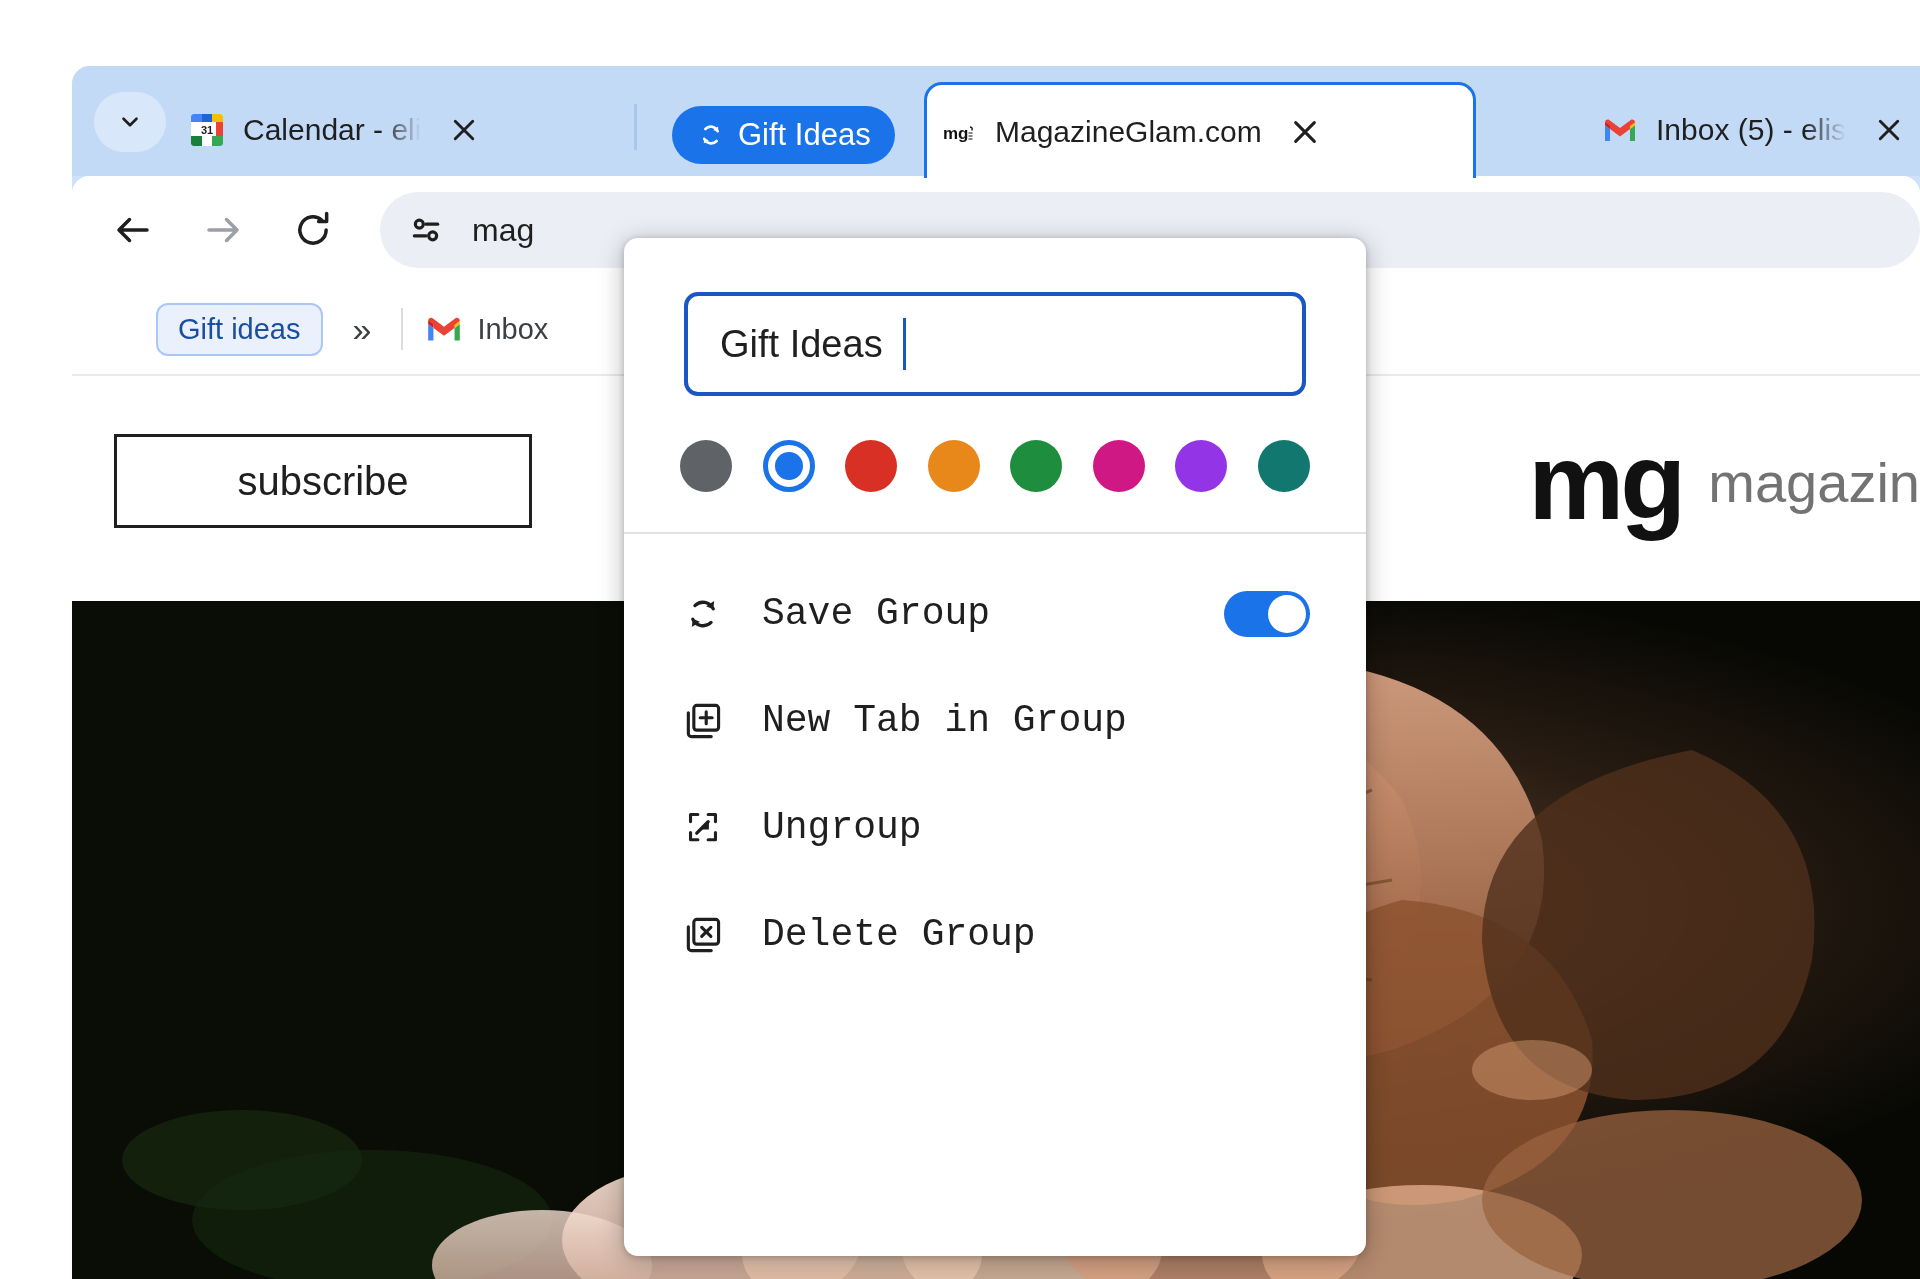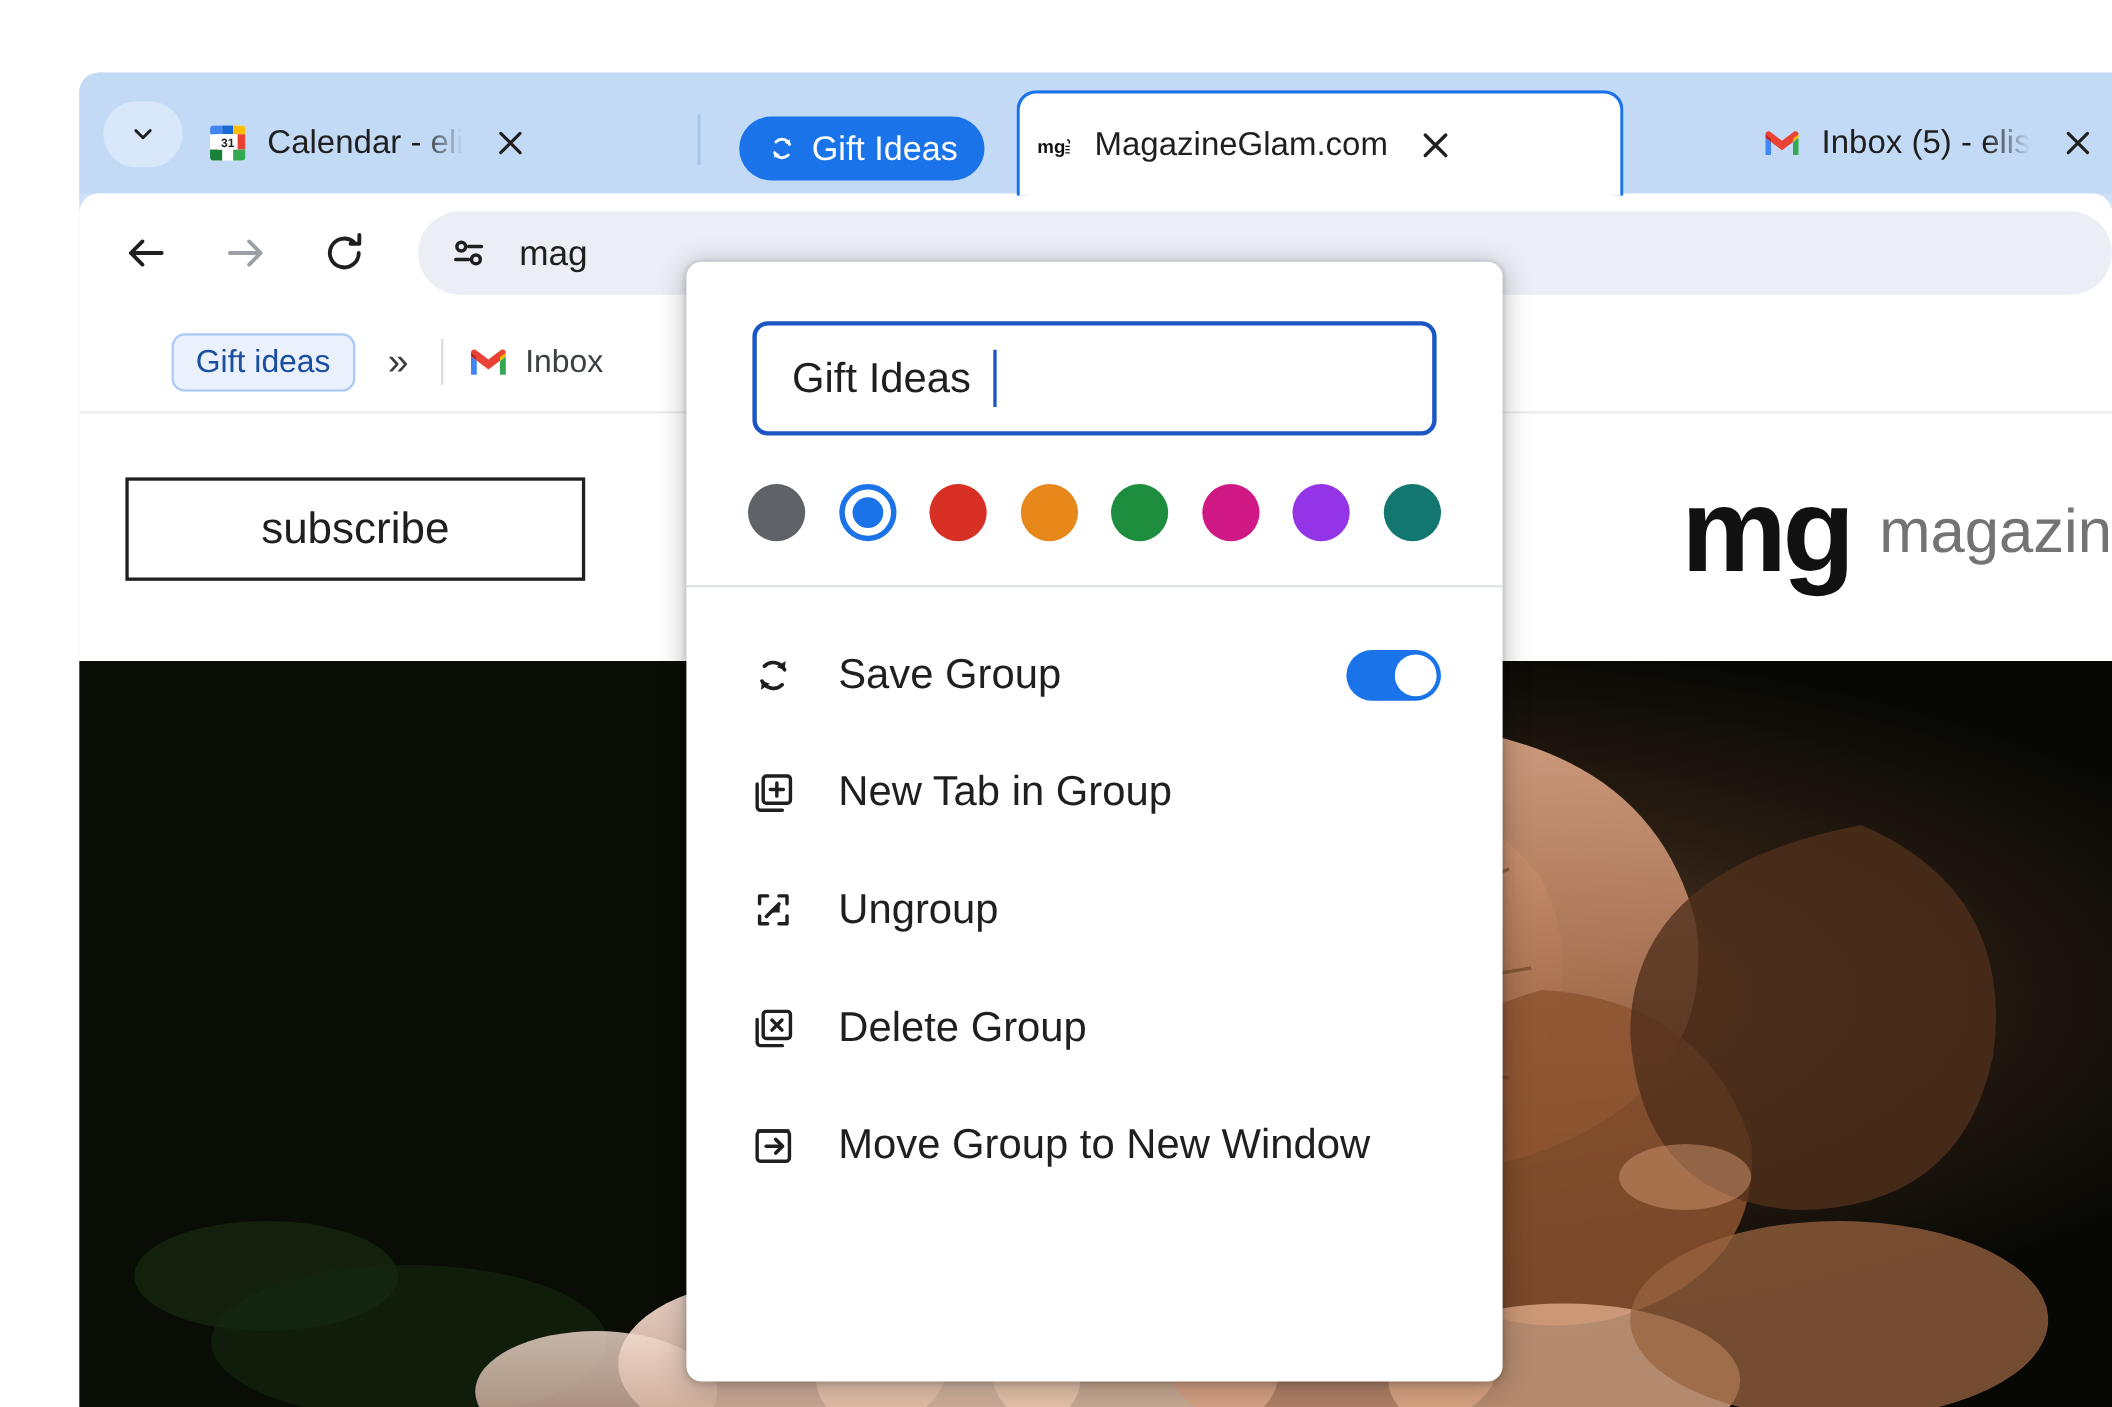--- a/index.html
+++ b/index.html
@@ -212,21 +212,21 @@
     cursor:pointer; flex:none;
     display:flex;align-items:center;justify-content:center;
   }
   .sw.selected {
     background: #fff !important;
     border: 5px solid #1a73e8;
   }
   .sw.selected .inner { width: 28px; height:28px; border-radius:50%; background:#1a73e8; }
   .dlg-sep { height: 2px; background:#dfe3e8; margin: 0 0px; }
 
-  .menu { padding: 26px 0 18px 0; }
+  .menu { padding: 26px 0 18px 0; font-family: Liberation Mono, monospace; }
   .mi {
     display:flex; align-items:center;
     height: 107px;
     padding: 0 56px;
     gap: 36px;
     cursor:pointer;
   }
   .mi .ico { width: 46px; height:46px; flex:none; display:flex;align-items:center;justify-content:center;}
   .mi .lbl { font-size: 38px; color:#1f1f1f; white-space:nowrap; }
   .mi .spacer { flex:1; }
@@ -513,29 +513,18 @@
           <span class="ico">
             <svg width="44" height="44" viewBox="0 0 24 24">
               <rect x="7" y="3.5" width="13.5" height="13.5" rx="1.6" fill="none" stroke="#1f1f1f" stroke-width="1.7"></rect>
               <path d="M11.3 7.8l5 5M16.3 7.8l-5 5" stroke="#1f1f1f" stroke-width="1.7" stroke-linecap="round"></path>
               <path d="M4 7.5v11.3a1.7 1.7 0 001.7 1.7H16.5" fill="none" stroke="#1f1f1f" stroke-width="1.7" stroke-linecap="round"></path>
             </svg>
           </span>
           <span class="lbl">Delete Group</span>
         </div>
 
-        <div class="mi">
-          <span class="ico">
-            <svg width="44" height="44" viewBox="0 0 24 24">
-              <rect x="4" y="4.5" width="16" height="15" rx="1.8" fill="none" stroke="#1f1f1f" stroke-width="1.7"></rect>
-              <path d="M4 4.5h16" stroke="#1f1f1f" stroke-width="1.7"></path>
-              <path d="M8.5 12h7.5" stroke="#1f1f1f" stroke-width="1.8" stroke-linecap="round"></path>
-              <path d="M13.2 8.6L16.6 12l-3.4 3.4" fill="none" stroke="#1f1f1f" stroke-width="1.8" stroke-linecap="round" stroke-linejoin="round"></path>
-            </svg>
-          </span>
-          <span class="lbl">Move Group to New Window</span>
-        </div>
 
       </div>
     </div>
 
   </div>
 </div>
 
 </body></html>

